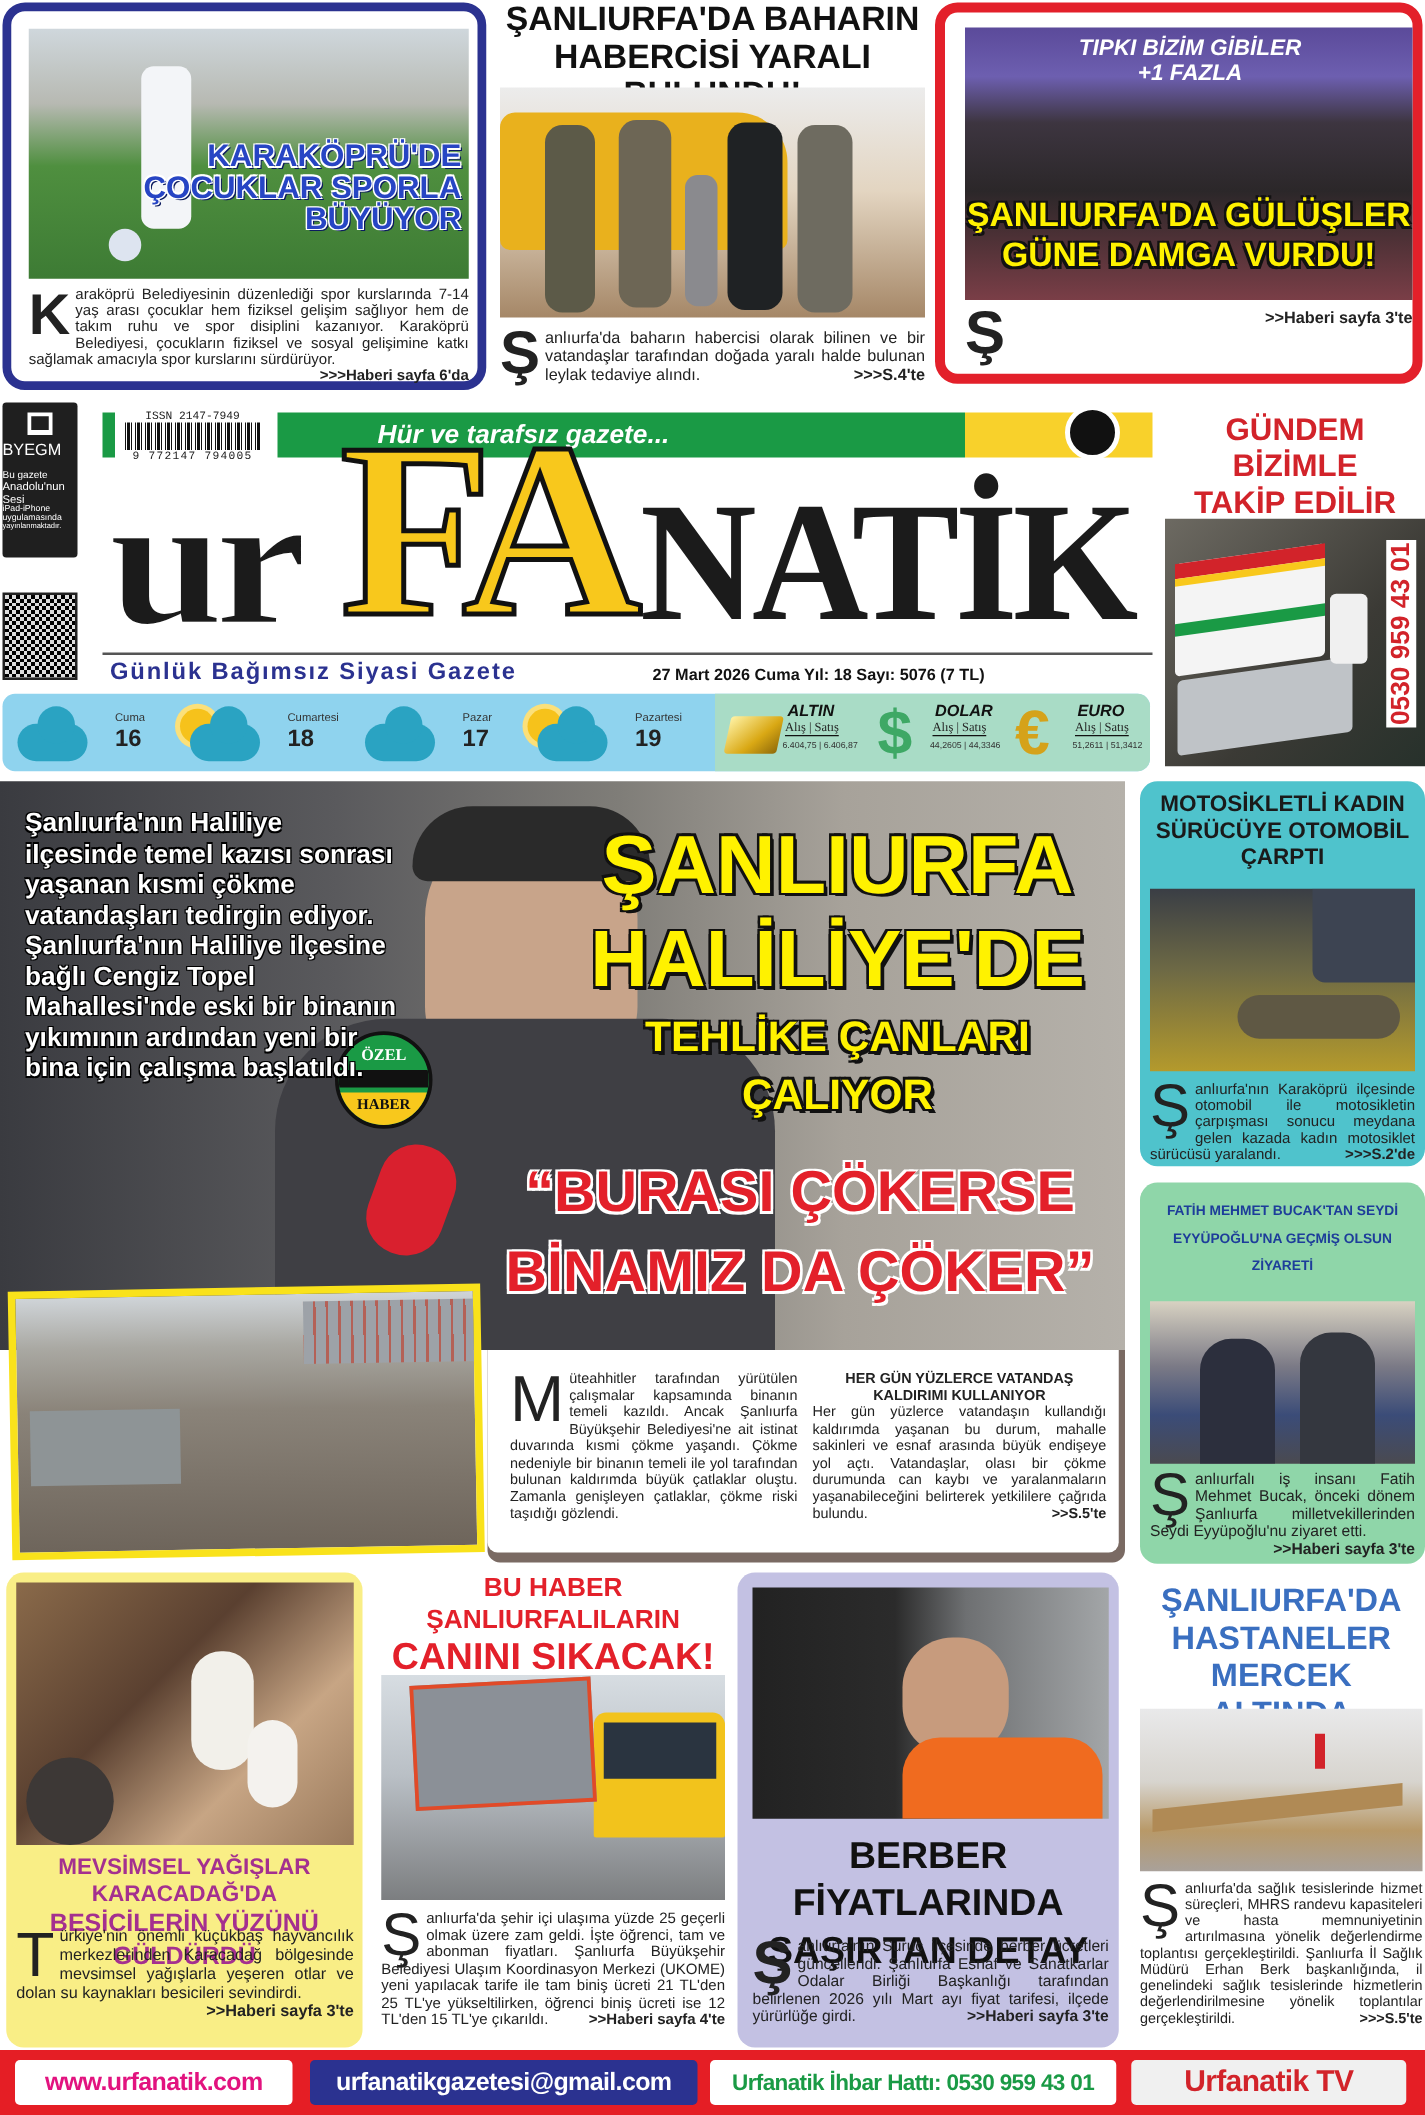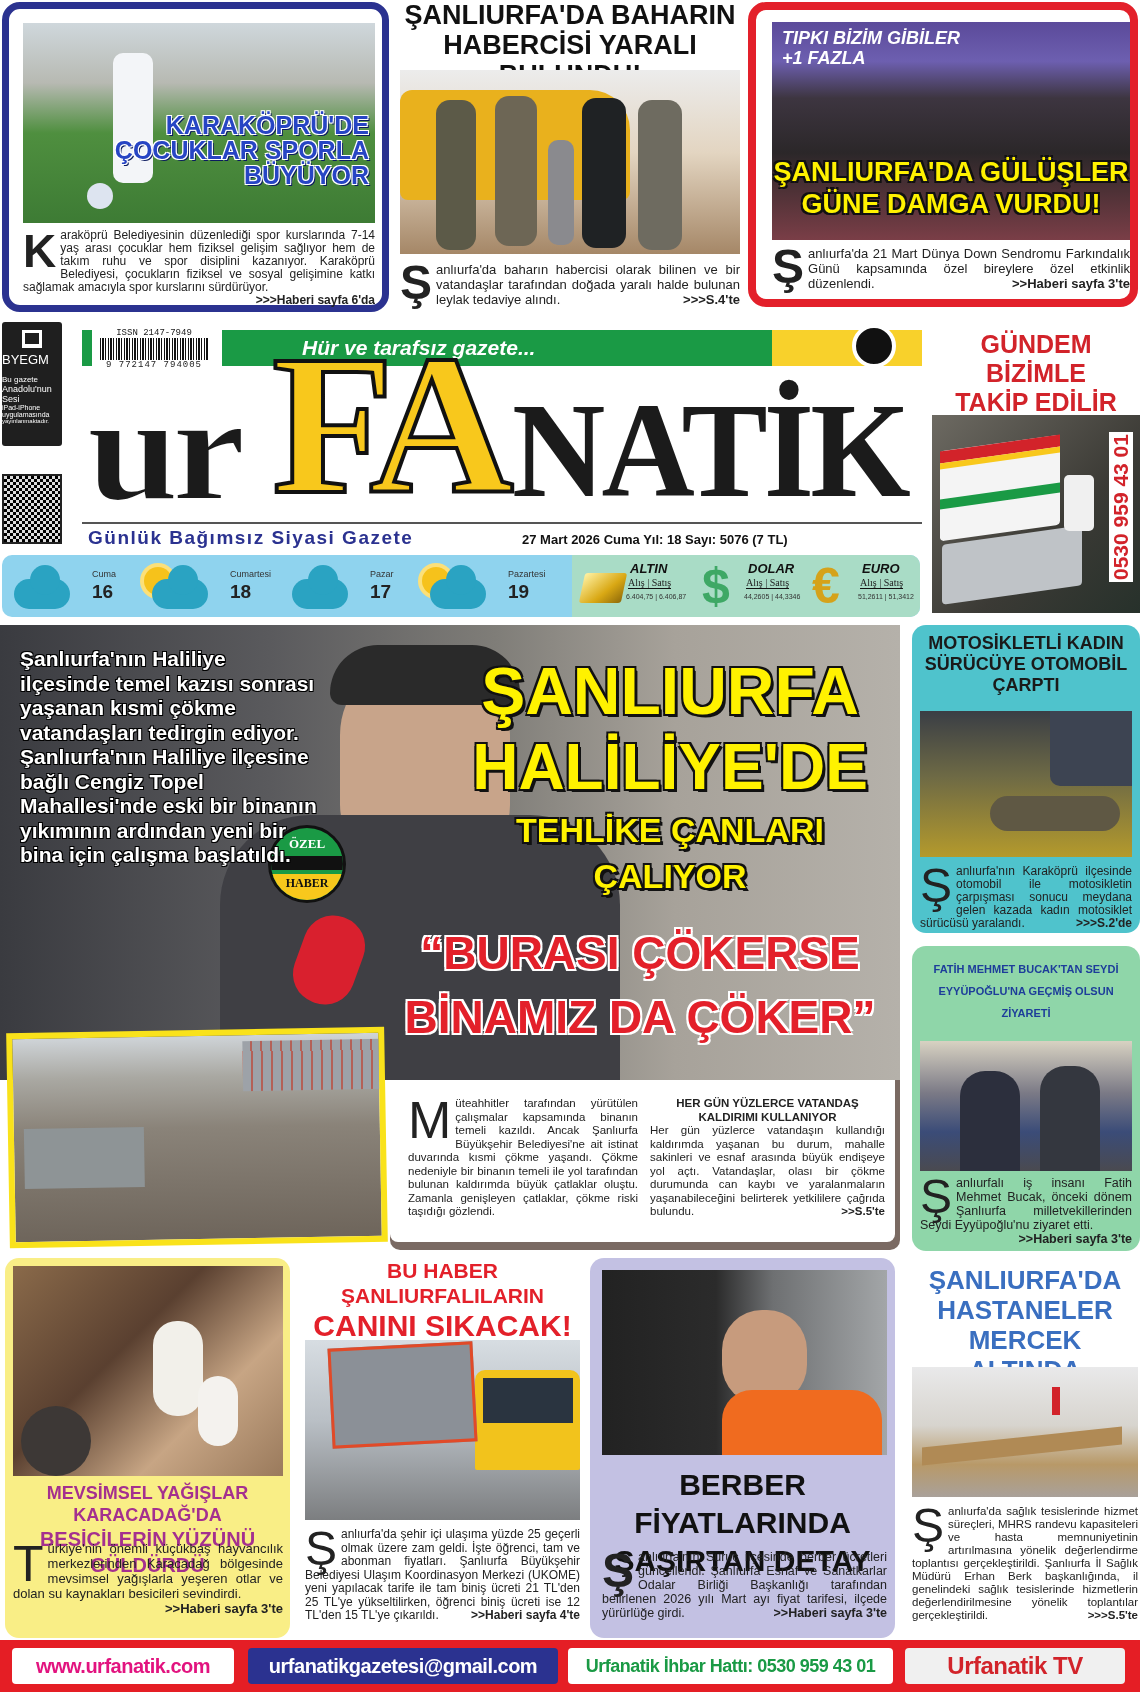--- a/index.html
+++ b/index.html
@@ -68,32 +68,31 @@
   </div>
   <div class="abs body-text" style="left:5px;top:262px;width:340px;font-size:13px;line-height:15px">
     <span class="dropcap">Ş</span>
     <span>anlıurfa'da baharın habercisi olarak bilinen ve bir vatandaşlar tarafından doğada yaralı halde bulunan leylak tedaviye alındı.</span>
     <span class="more">&gt;&gt;&gt;S.4'te</span>
   </div>
 </div>
 
 <div id="box3" class="abs">
   <div class="photo" style="left:16px;top:12px;width:358px;height:218px;background:linear-gradient(180deg,#5b4a9a 0%,#6d5fb0 18%,#3d3540 35%,#2b2729 60%,#7a3e47 100%)">
-    <div class="abs" style="left:10px;top:6px;width:340px;height:46px;text-align:left;color:#fff;font-weight:bold;font-style:italic;font-size:18px;line-height:20px">
+    <div class="abs" style="left:10px;top:6px;width:340px;height:46px;text-align:center;color:#fff;font-weight:bold;font-style:italic;font-size:18px;line-height:20px">
       <div>TIPKI BİZİM GİBİLER</div>
       <div>+1 FAZLA</div>
     </div>
     <div class="headline-overlay" style="left:0;right:0;top:134px;text-align:center;font-size:27px;color:#fff200;text-shadow:-2px -2px 0 #111,2px -2px 0 #111,-2px 2px 0 #111,2px 2px 0 #111;line-height:32px">
       <div>ŞANLIURFA'DA GÜLÜŞLER</div>
       <div>GÜNE DAMGA VURDU!</div>
     </div>
   </div>
   <div class="abs body-text" style="left:16px;top:236px;width:358px;font-size:13px;line-height:15px">
     <span class="dropcap">Ş</span>
-    <span>anlıurfa'da 21 Mart Dünya Down Sendromu Farkındalık Günü kapsamında özel bireylere özel etkinlik düzenlendi.</span>
     <span class="more">&gt;&gt;Haberi sayfa 3'te</span>
   </div>
 </div>
 
 <div class="abs" style="left:2px;top:322px;width:60px;height:225px">
   <div class="abs" style="left:0;top:0;width:60px;height:124px;background:#1f1f1f;border-radius:3px;color:#ffffff;text-align:left">
     <div style="margin:8px auto 0;width:20px;height:18px;border:3px solid #fff;border-bottom-width:4px"></div>
     <div style="font-size:13px;margin-top:4px">BYEGM</div>
     <div style="font-size:8px;margin-top:8px">Bu gazete</div>
     <div style="font-size:9px">Anadolu'nun</div>

